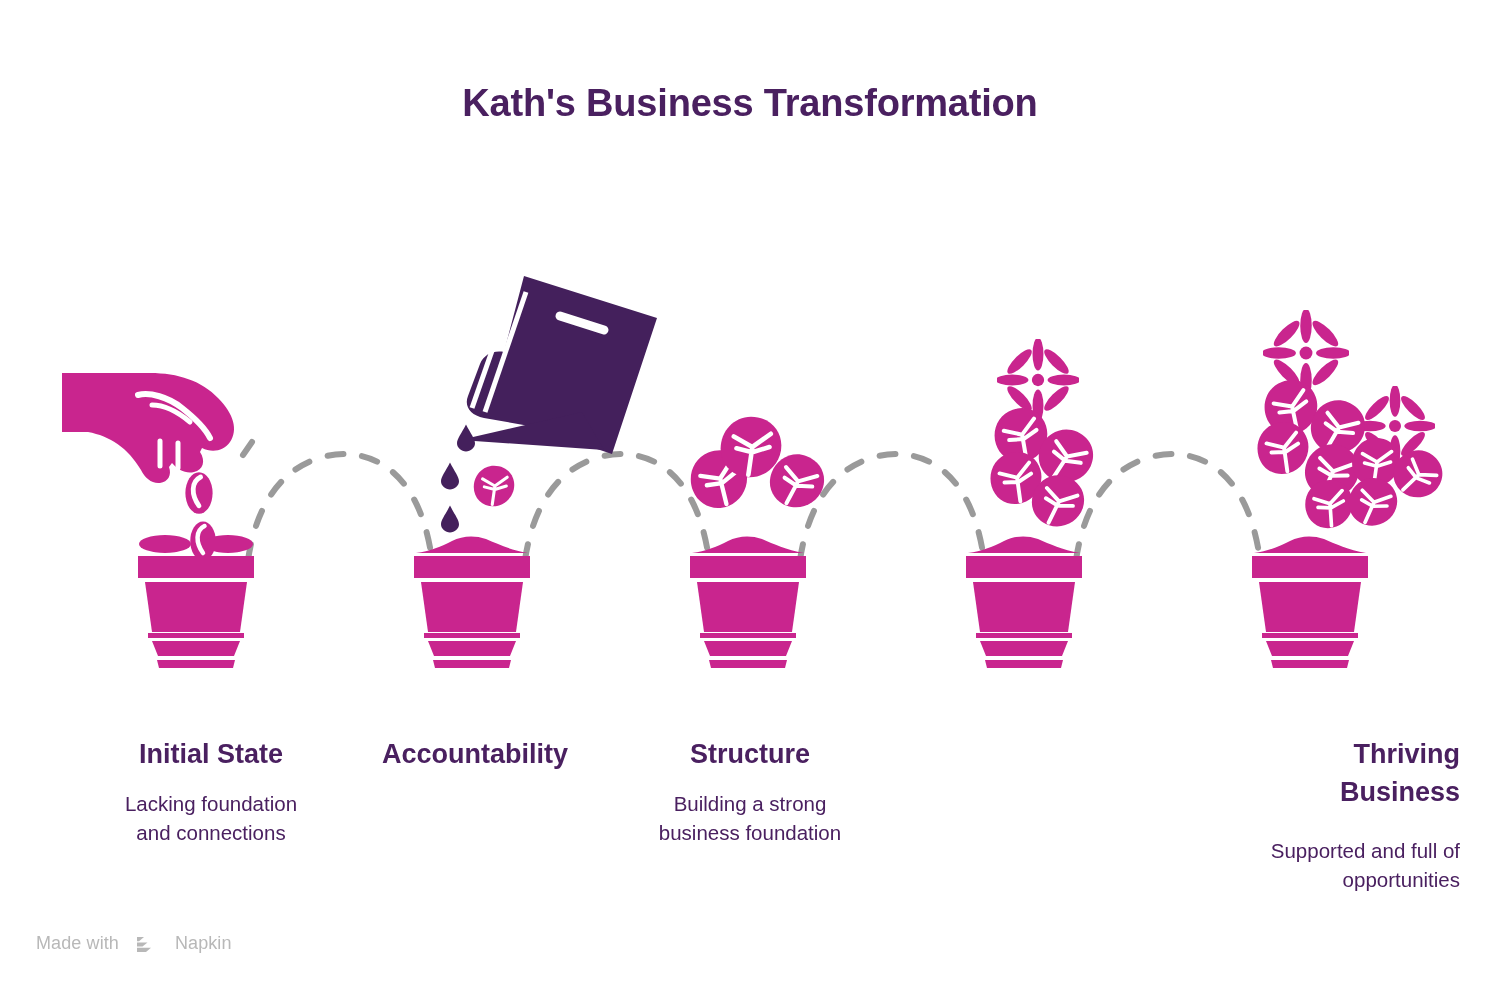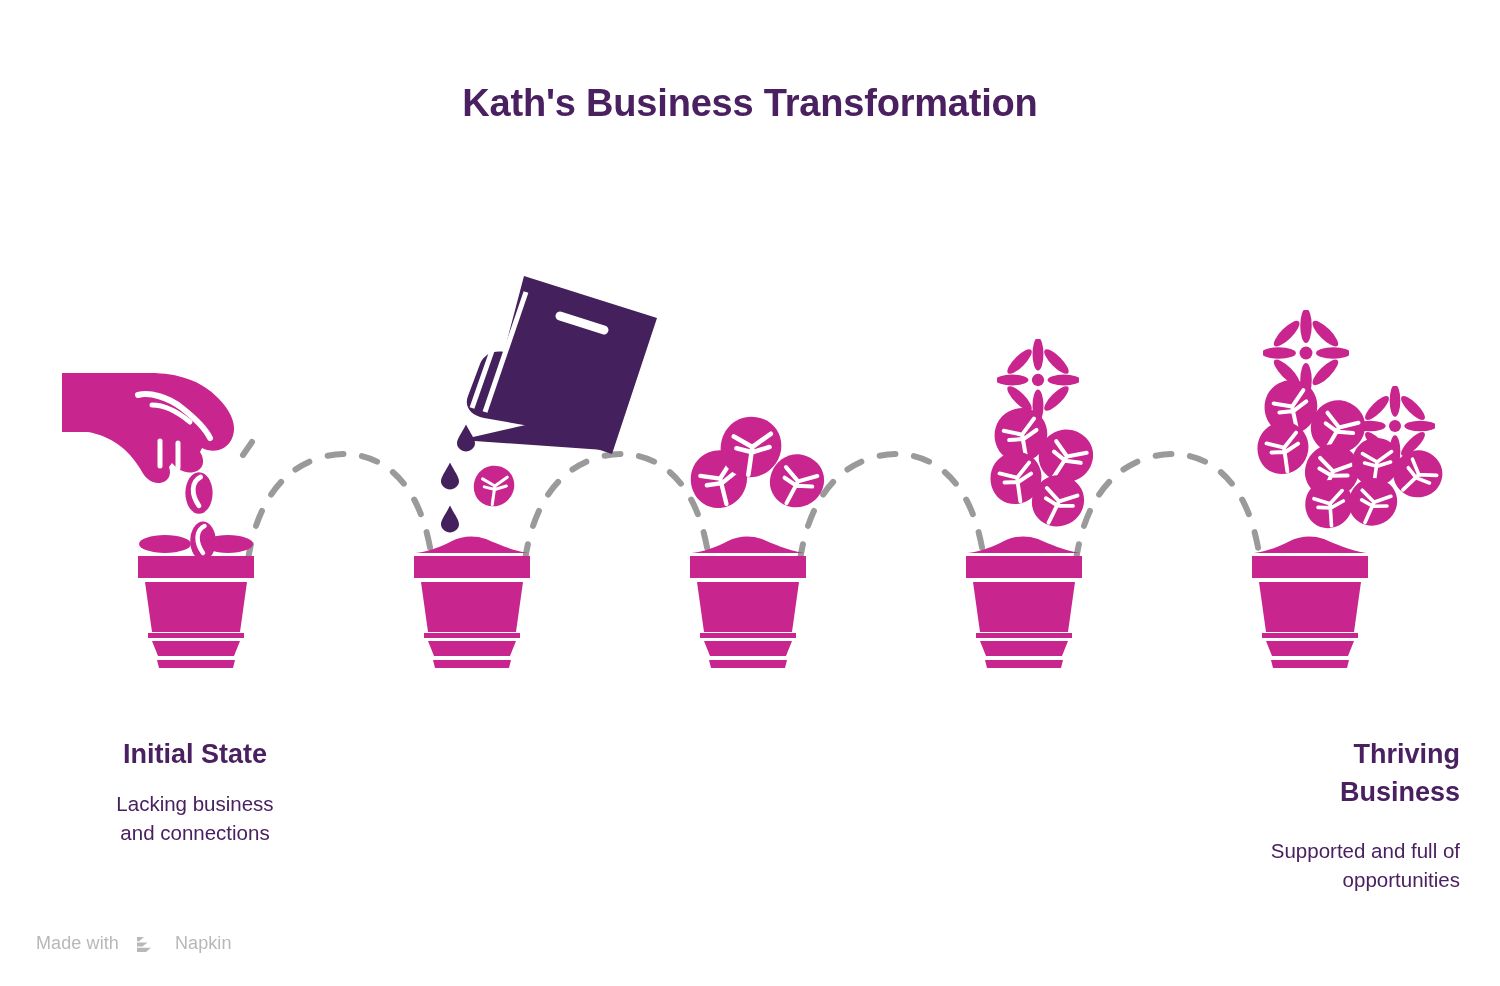--- a/index.html
+++ b/index.html
@@ -190,32 +190,38 @@
       <use href="#leaf" x="1303" y="442" width="58" height="58" transform="rotate(16 1332 471)"></use>
       <use href="#leaf" x="1350" y="434" width="52" height="56"></use>
       <use href="#leaf" x="1390" y="448" width="56" height="52" transform="rotate(38 1418 474)"></use>
       <use href="#leaf" x="1303" y="478" width="52" height="52" transform="rotate(-12 1329 504)"></use>
       <use href="#leaf" x="1345" y="476" width="56" height="52" transform="rotate(16 1373 502)"></use>
       <use href="#soil" x="1250" y="533" width="120" height="20"></use>
       <use href="#pot" x="1250" y="538" width="120" height="130"></use>
     </g>
   </svg>
 
-  <div class="stage" style="left:45px;">
+  <div class="stage" style="left:61px;">
     <div class="stage-title">Initial State</div>
     <div class="stage-desc">
-      <span>Lacking business</span><br>
+      <span>Lacking foundation</span><br>
       <span>and connections</span>
     </div>
   </div>
 
   <div class="stage" style="left:325px;">
+    <div class="stage-title">Accountability</div>
   </div>
 
   <div class="stage" style="left:600px;">
+    <div class="stage-title">Structure</div>
+    <div class="stage-desc">
+      <span>Building a strong</span><br>
+      <span>business foundation</span>
+    </div>
   </div>
 
   <div class="stage" style="left:876px;">
   </div>
 
   <div class="stage" style="left:1160px;text-align:right;">
     <div class="stage-title">
       <span>Thriving</span><br>
       <span>Business</span>
     </div>

